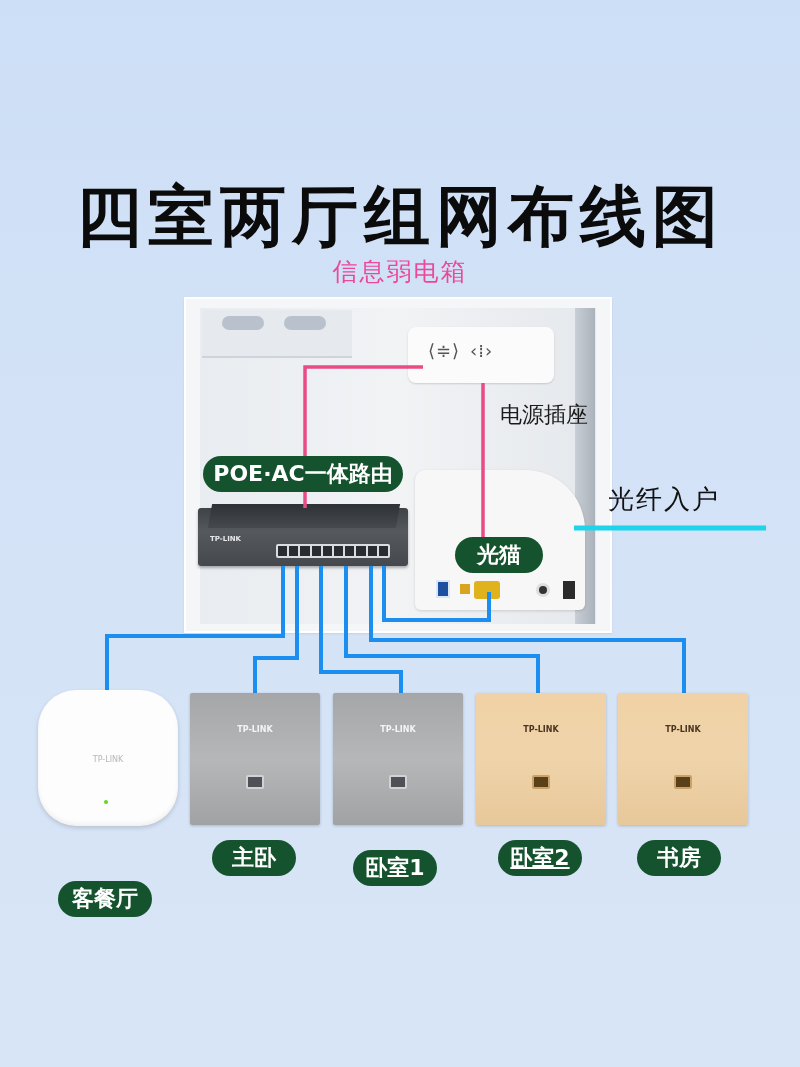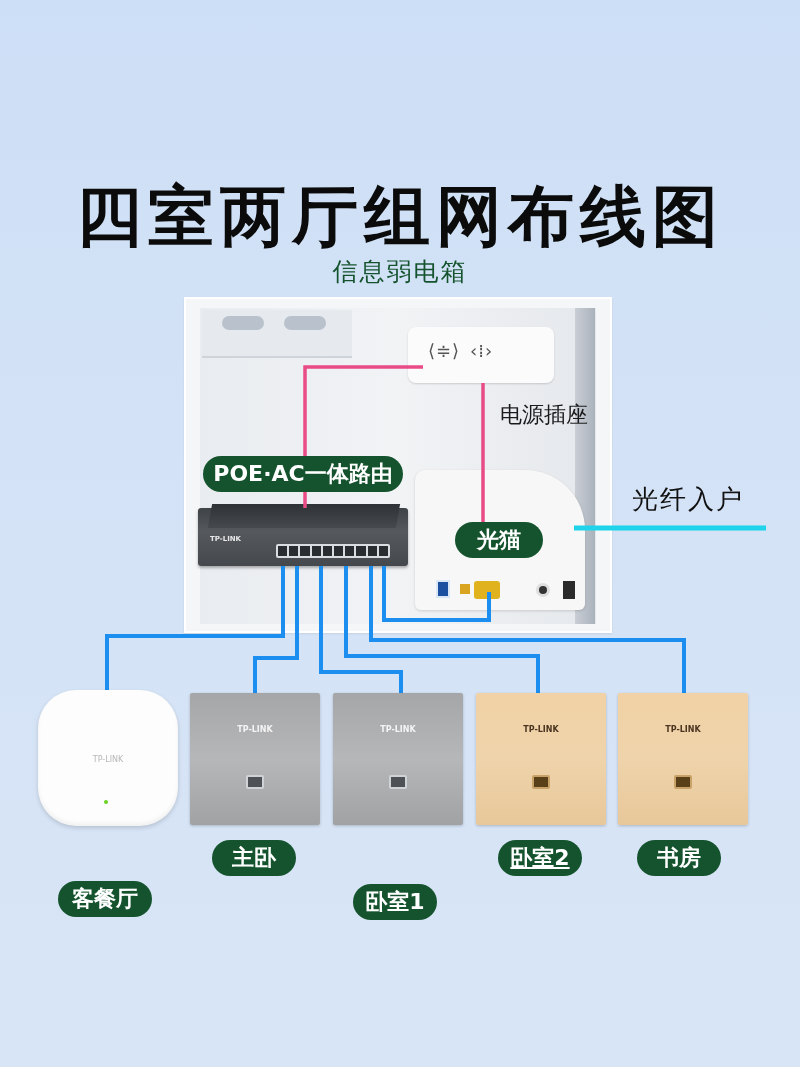--- a/index.html
+++ b/index.html
@@ -11,21 +11,21 @@
   }
   .abs { position: absolute; }
   .title {
     left: 0; top: 140px; width: 800px; text-align: center;
     font-size: 66px; font-weight: 900; color: #0b0b0b; letter-spacing: 6px;
     font-family: "DejaVu Sans", sans-serif;
     margin-top: 32px;
   }
   .subtitle {
     left: 0; top: 255px; width: 800px; text-align: center;
-    font-size: 25px; color: #14532d; letter-spacing: 2px;
+    font-size: 25px; color: #ec4899; letter-spacing: 2px;
   }
   
   .cabinet {
     left: 184px; top: 297px; width: 428px; height: 336px;
     background: #f4f6f8; border: 2px solid #ffffff;
     box-shadow: 0 1px 2px rgba(0,0,0,0.08);
   }
   .cabinet-inner {
     left: 200px; top: 308px; width: 396px; height: 316px;
     background: linear-gradient(90deg, #e9ecf0 0%, #f1f3f5 50%, #e5e8ec 100%);
@@ -138,22 +138,22 @@
 
   <polyline points="283,566 283,636 107,636 107,690" fill="none" stroke="#1b8ef0" stroke-width="4"></polyline>
   <polyline points="297,566 297,658 255,658 255,693" fill="none" stroke="#1b8ef0" stroke-width="4"></polyline>
   <polyline points="321,566 321,672 401,672 401,693" fill="none" stroke="#1b8ef0" stroke-width="4"></polyline>
   <polyline points="346,566 346,656 538,656 538,693" fill="none" stroke="#1b8ef0" stroke-width="4"></polyline>
   <polyline points="371,566 371,640 684,640 684,693" fill="none" stroke="#1b8ef0" stroke-width="4"></polyline>
   <polyline points="384,566 384,620 489,620 489,592" fill="none" stroke="#1b8ef0" stroke-width="4"></polyline>
 </svg>
 
 <div class="pill" style="left:203px; top:456px; width:200px;">POE·AC一体路由</div>
-<div class="pill" style="left:455px; top:522px; width:88px;">光猫</div>
-<div class="abs label-big" style="left:632px; top:482px;">光纤入户</div>
+<div class="pill" style="left:455px; top:537px; width:88px;">光猫</div>
+<div class="abs label-big" style="left:608px; top:482px;">光纤入户</div>
 
 <div class="abs ap"></div>
 <div class="abs ap-logo">TP-LINK</div>
 <div class="abs ap-led"></div>
 
 <div class="panel silver" style="left:190px;">
   <div class="panel-logo">TP-LINK</div>
   <div class="panel-port"></div>
 </div>
 <div class="panel silver" style="left:333px;">
@@ -164,15 +164,15 @@
   <div class="panel-logo">TP-LINK</div>
   <div class="panel-port"></div>
 </div>
 <div class="panel gold" style="left:618px;">
   <div class="panel-logo">TP-LINK</div>
   <div class="panel-port"></div>
 </div>
 
 <div class="pill" style="left:58px; top:881px; width:94px;">客餐厅</div>
 <div class="pill" style="left:212px; top:840px; width:84px;">主卧</div>
-<div class="pill" style="left:353px; top:884px; width:84px;">卧室1</div>
+<div class="pill" style="left:353px; top:850px; width:84px;">卧室1</div>
 <div class="pill" style="left:498px; top:840px; width:84px;text-decoration:underline;">卧室2</div>
 <div class="pill" style="left:637px; top:840px; width:84px;">书房</div>
 
 </body></html>

